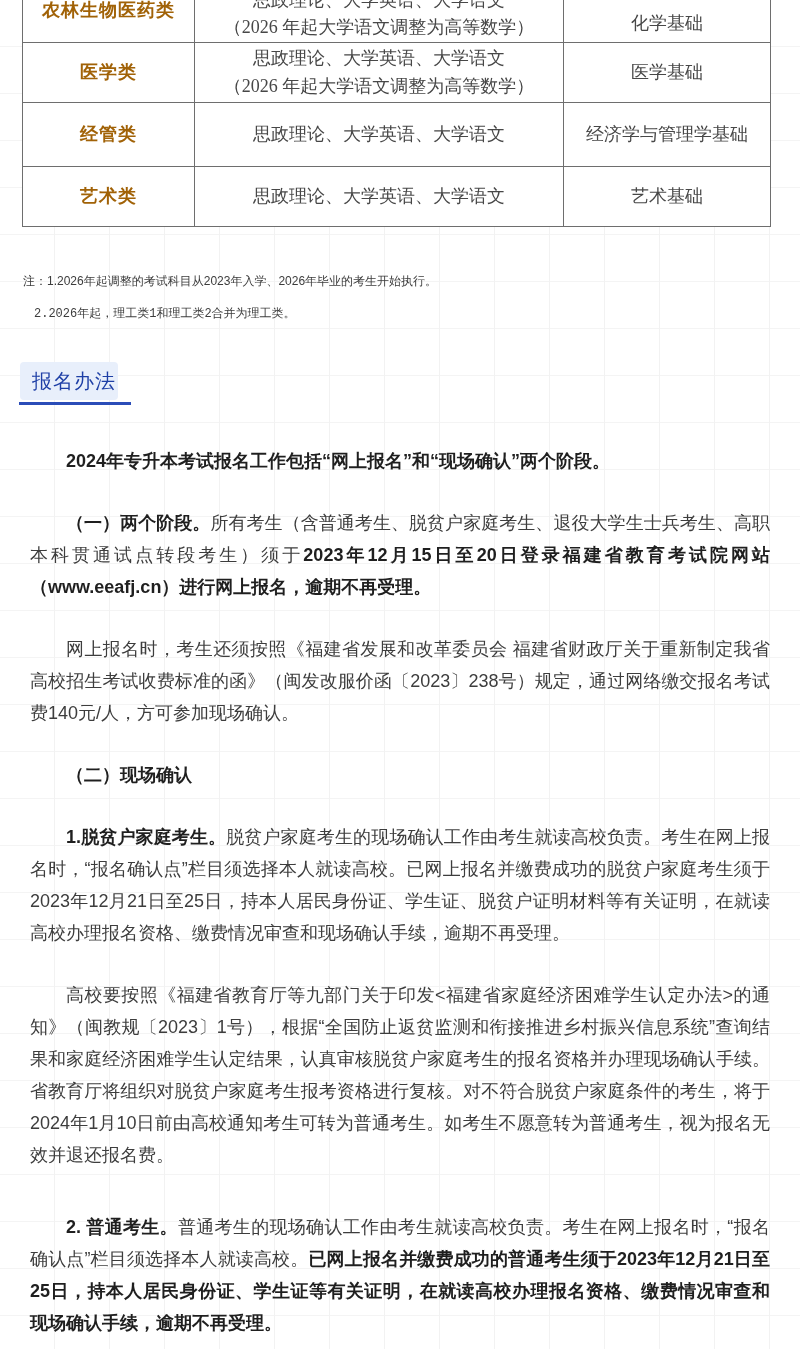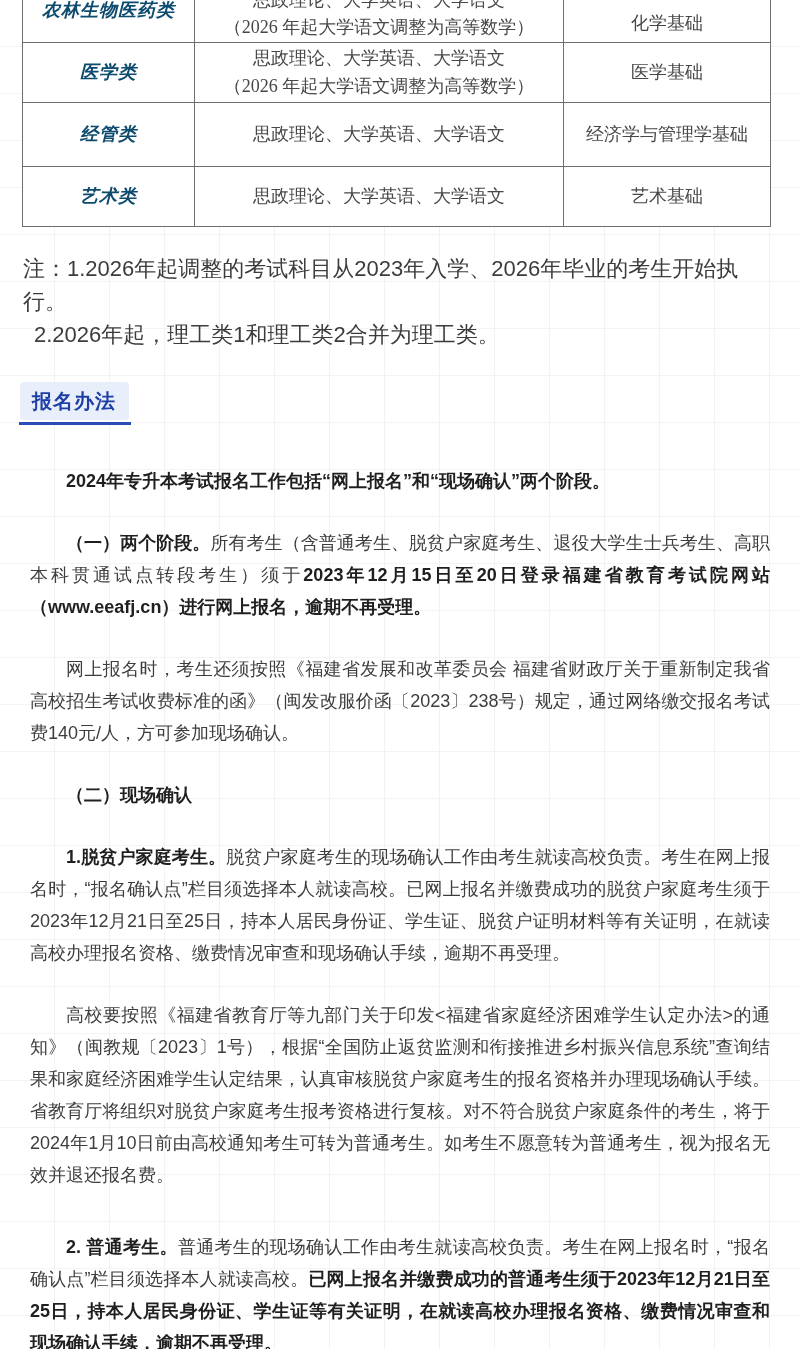--- a/index.html
+++ b/index.html
@@ -25,37 +25,37 @@
     background:#ffffff;
   }
   td { border:1px solid #6e6e6e; vertical-align:middle; padding:0 4px; }
   tr.r0 td { border-top:none; vertical-align:top; overflow:hidden; }
   tr.r0 { height:42px; }
   tr.r1 { height:60px; }
   tr.r2 { height:64px; }
   tr.r3 { height:60px; }
   td.cat {
     font-family:"Liberation Sans", sans-serif;
-    font-weight:bold; color:#0c4a6e; letter-spacing:1px;font-style:italic;
+    font-weight:bold; color:#a16207; letter-spacing:1px;
   }
   tr.r0 td.cat .cut-top { margin-top:-3px; line-height:26px; }
   td.subj .l { line-height:28px; }
   tr.r0 td.subj .l { line-height:27px; }
   tr.r0 td.subj .half-cut { margin-top:-13px; }
   tr.r0 td.basic .cut-top { margin-top:11px; line-height:24px;text-align:center; }
   
-  .notes { margin:25px 24px 0 23px; font-size:22px; line-height:33px; color:#3c3c3c; }
-  .notes .n2 { padding-left:11px; }
+  .notes { margin:38px 24px 0 23px; font-size:12px; line-height:33px; color:#3c3c3c; }
+  .notes .n2 { padding-left:11px;font-family:Liberation Mono, monospace; }
   
   .section-header { margin-top:31px; margin-left:14px; }
   .badge {
     display:inline-block; margin-left:6px;
     background:#e8effb; color:#1e3fa6;
-    font-weight:bold; font-size:20px; line-height:20px;
-    padding:9px 13px 9px 12px; border-radius:4px;
+    font-weight:normal; font-size:20px; line-height:20px;
+    padding:9px 2px 9px 12px; border-radius:4px;
     letter-spacing:1px;
     text-align:right;
   }
   .title-underline { width:112px; height:3px; background:#2b4db8; margin-top:2px; margin-left:5px; }
   
   .para {
     margin:30px 30px 0 30px;
     text-indent:2em; text-align:justify;
   }
   .para.first { margin-top:40px; }

